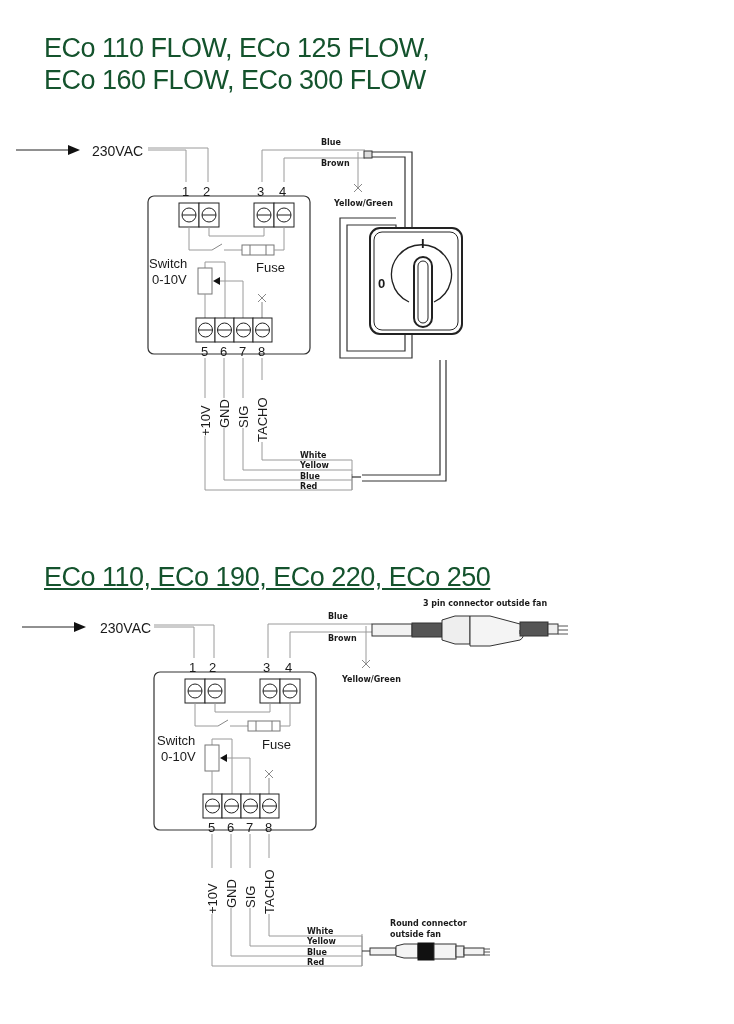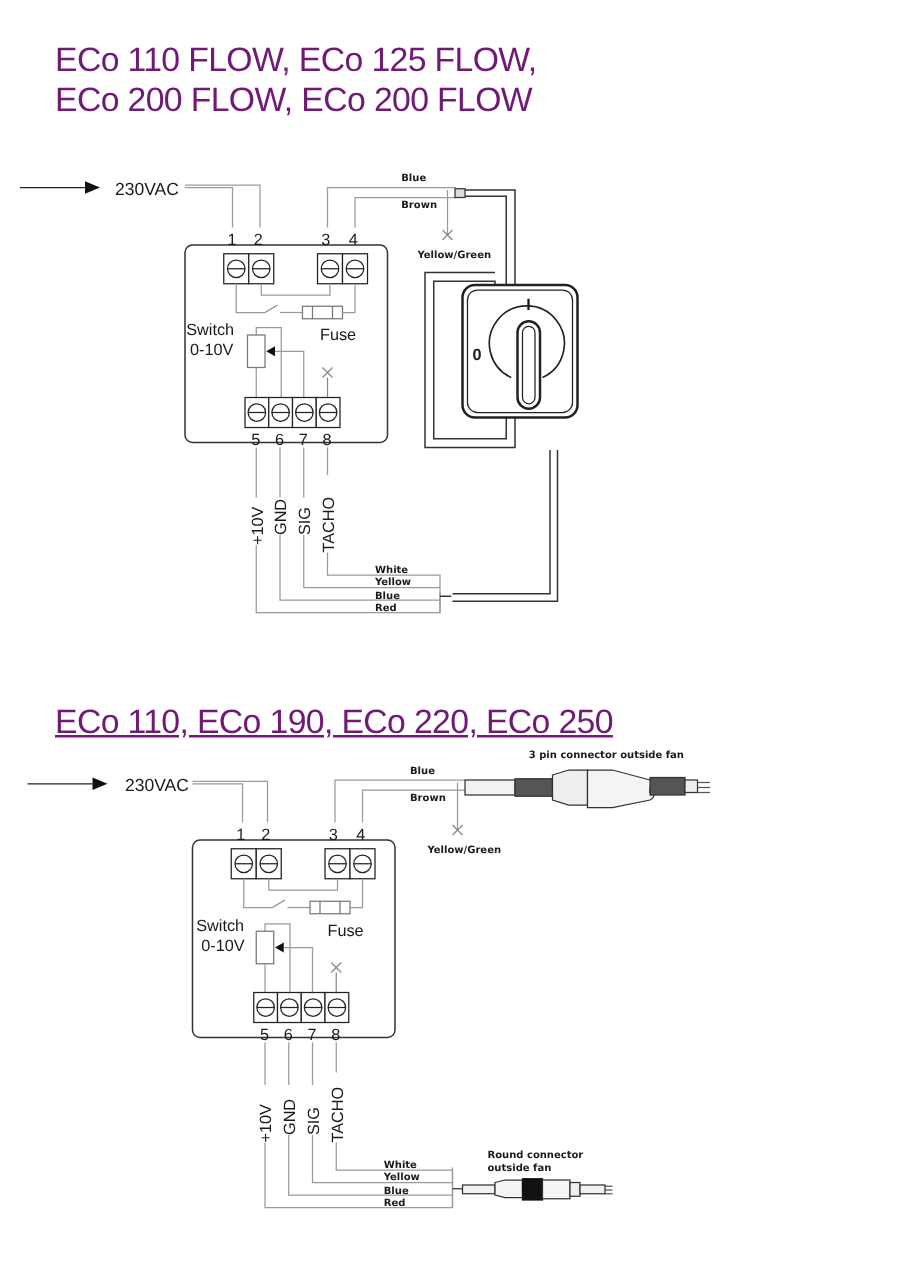--- a/index.html
+++ b/index.html
@@ -1,28 +1,28 @@
 <!DOCTYPE html>
 <html><head>
 <meta charset="utf-8">
 <style>
   html, body { margin: 0; padding: 0; background: #ffffff; }
   body { width: 734px; height: 1024px; position: relative; overflow: hidden; font-family: "Liberation Sans", sans-serif; }
-  .title { position: absolute; left: 44px; font-family: "Liberation Sans", sans-serif; font-size: 27px; color: #701a75; letter-spacing: -0.5px; line-height: 32px; white-space: nowrap; }
+  .title { position: absolute; left: 44px; font-family: "Liberation Sans", sans-serif; font-size: 27px; color: #14532d; letter-spacing: -0.5px; line-height: 32px; white-space: nowrap; }
   svg { position: absolute; left: 0; top: 0; }
   .lbl { font-family: "Liberation Sans", sans-serif; fill: #1a1a1a; }
   .sm { font-family: "DejaVu Sans", sans-serif; font-size: 8px; fill: #1a1a1a; font-weight: bold; }
   .wire { stroke: #9a9a9a; stroke-width: 1; fill: none; }
   .dark { stroke: #333; stroke-width: 1.2; fill: none; }
 </style>
 </head>
 <body>
 
 <div class="title" style="top:32px;">ECo 110 FLOW, ECo 125 FLOW,</div>
-<div class="title" style="top:64px;">ECo 200 FLOW, ECo 200 FLOW</div>
+<div class="title" style="top:64px;">ECo 160 FLOW, ECo 300 FLOW</div>
 <div class="title" style="top:561px;text-decoration:underline;">ECo 110, ECo 190, ECo 220, ECo 250</div>
 
 <svg width="734" height="1024" viewBox="0 0 734 1024">
 
   <g>
 
     <g>
       <line x1="16" y1="150" x2="68" y2="150" stroke="#222" stroke-width="1"></line>
       <polygon points="68,145 80,150 68,155" fill="#111"></polygon>
     </g>

